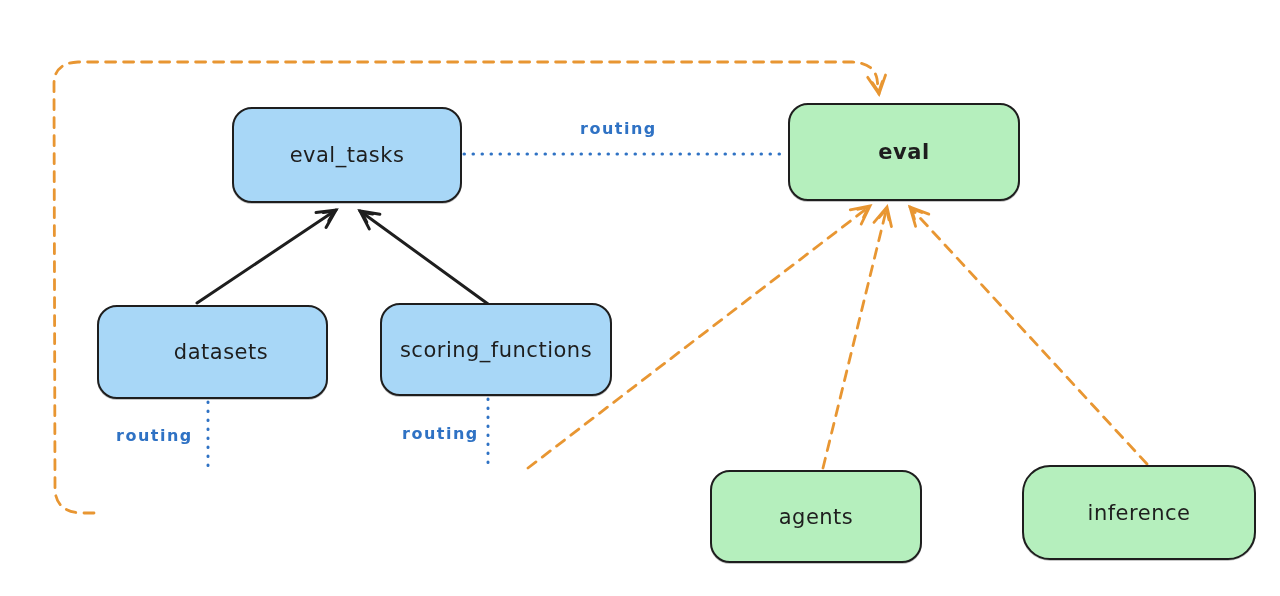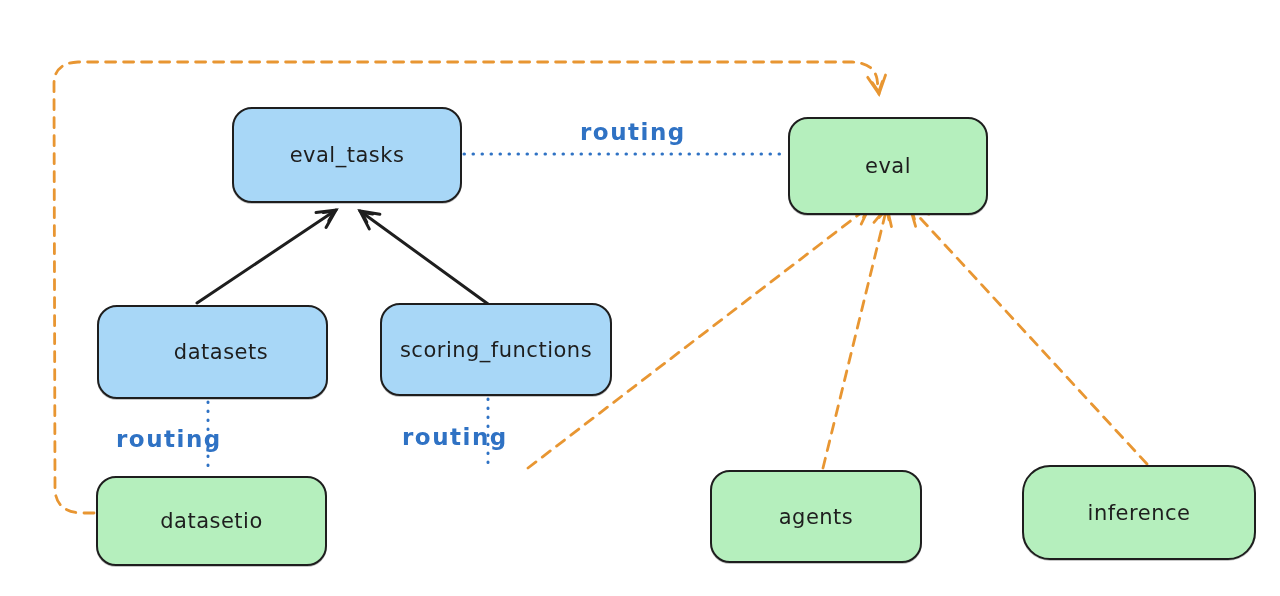--- a/index.html
+++ b/index.html
@@ -21,21 +21,21 @@
     position:absolute;box-sizing:border-box;
     border:2.5px solid var(--stroke);border-radius:20px;
     display:flex;align-items:center;justify-content:center;
     font-size:21px;letter-spacing:0.5px;color:var(--stroke);
     box-shadow:0 1px 0 rgba(30,30,30,0.25);
   }
   .node.blue{background:var(--node_blue_fill);}
   .node.green{background:var(--node_green_fill);}
   .edge-label{
     position:absolute;color:var(--routing_blue);
-    font-size:23px;font-weight:700;letter-spacing:1.5px;
+    font-size:16px;font-weight:700;letter-spacing:1.5px;
     white-space:nowrap;
   }
   .blue-dotted{stroke:var(--routing_blue);stroke-width:3;fill:none;stroke-linecap:round;stroke-dasharray:0.5 8.5;}
   .black-solid{stroke:var(--stroke);stroke-width:3;fill:none;stroke-linecap:round;}
   .orange-dashed{stroke:var(--provider_orange);stroke-width:2.8;fill:none;stroke-linecap:round;stroke-dasharray:10 8;}
   .marker-stroke-black{stroke:var(--stroke);stroke-width:3;fill:none;stroke-linecap:round;}
   .marker-stroke-orange{stroke:var(--provider_orange);stroke-width:2.8;fill:none;stroke-linecap:round;}
 </style>
 </head>
 <body>
@@ -70,35 +70,32 @@
 
     <path class="orange-dashed" d="M 823 468 L 887 207" marker-end="url(#arrow-orange)"></path>
 
     <path class="orange-dashed" d="M 1147 464 L 910 207" marker-end="url(#arrow-orange)"></path>
   </svg>
 
   <div class="node blue" style="left:232px;top:107px;width:230px;height:96px;">
     <span>eval_tasks</span>
   </div>
 
-  <div class="node green" style="left:788px;top:117px;width:200px;height:98px;">
+  <div class="node green" style="left:788px;top:103px;width:232px;height:98px;font-weight:bold;">
     <span>eval</span>
   </div>
 
   <div class="node blue" style="left:97px;top:305px;width:231px;height:94px;padding-left:17px;">
     <span>datasets</span>
   </div>
 
   <div class="node blue" style="left:380px;top:303px;width:232px;height:93px;">
     <span>scoring_functions</span>
   </div>
 
-  <div class="node green" style="left:96px;top:476px;width:231px;height:90px;">
-    <span>datasetio</span>
-  </div>
 
 
   <div class="node green" style="left:710px;top:470px;width:212px;height:93px;">
     <span>agents</span>
   </div>
 
   <div class="node green" style="left:1022px;top:465px;width:234px;height:95px;border-radius:28px;">
     <span>inference</span>
   </div>
 

